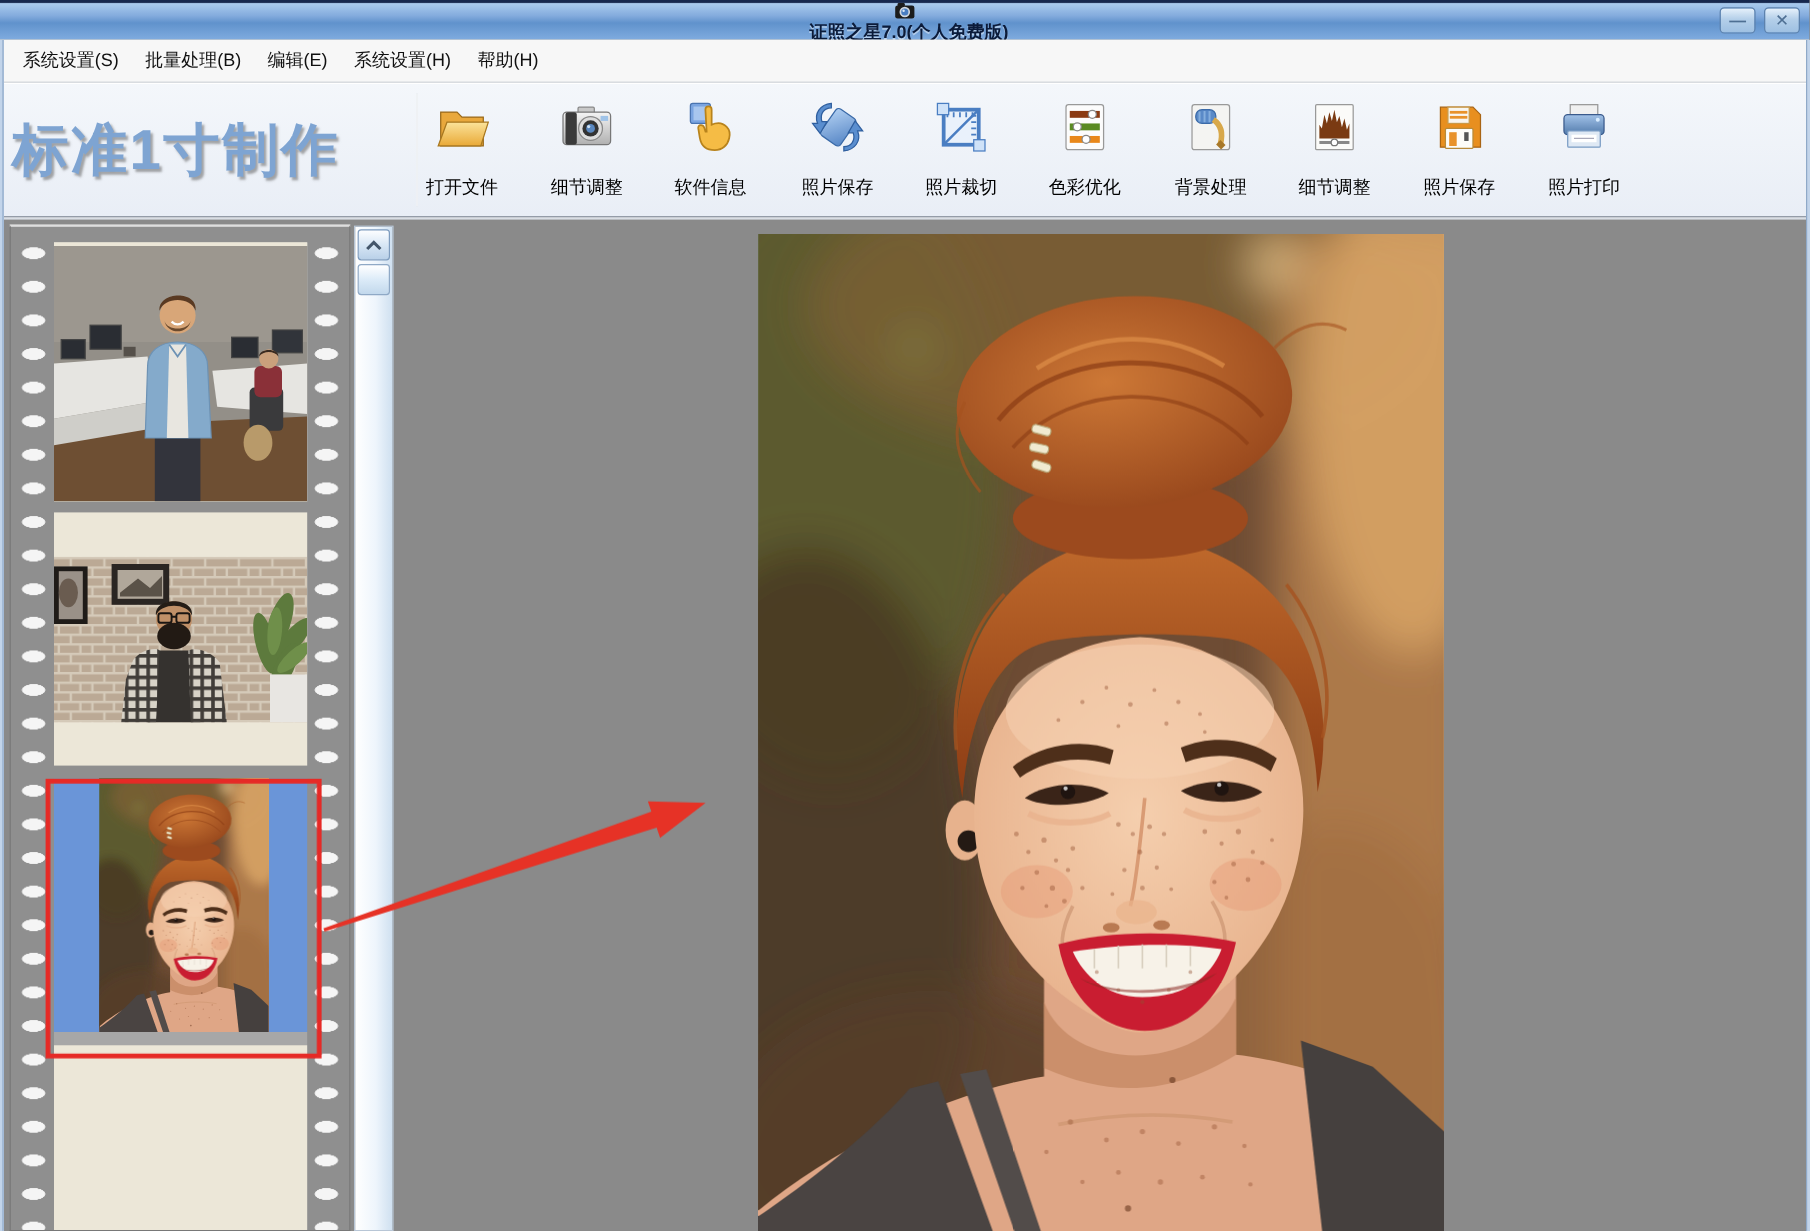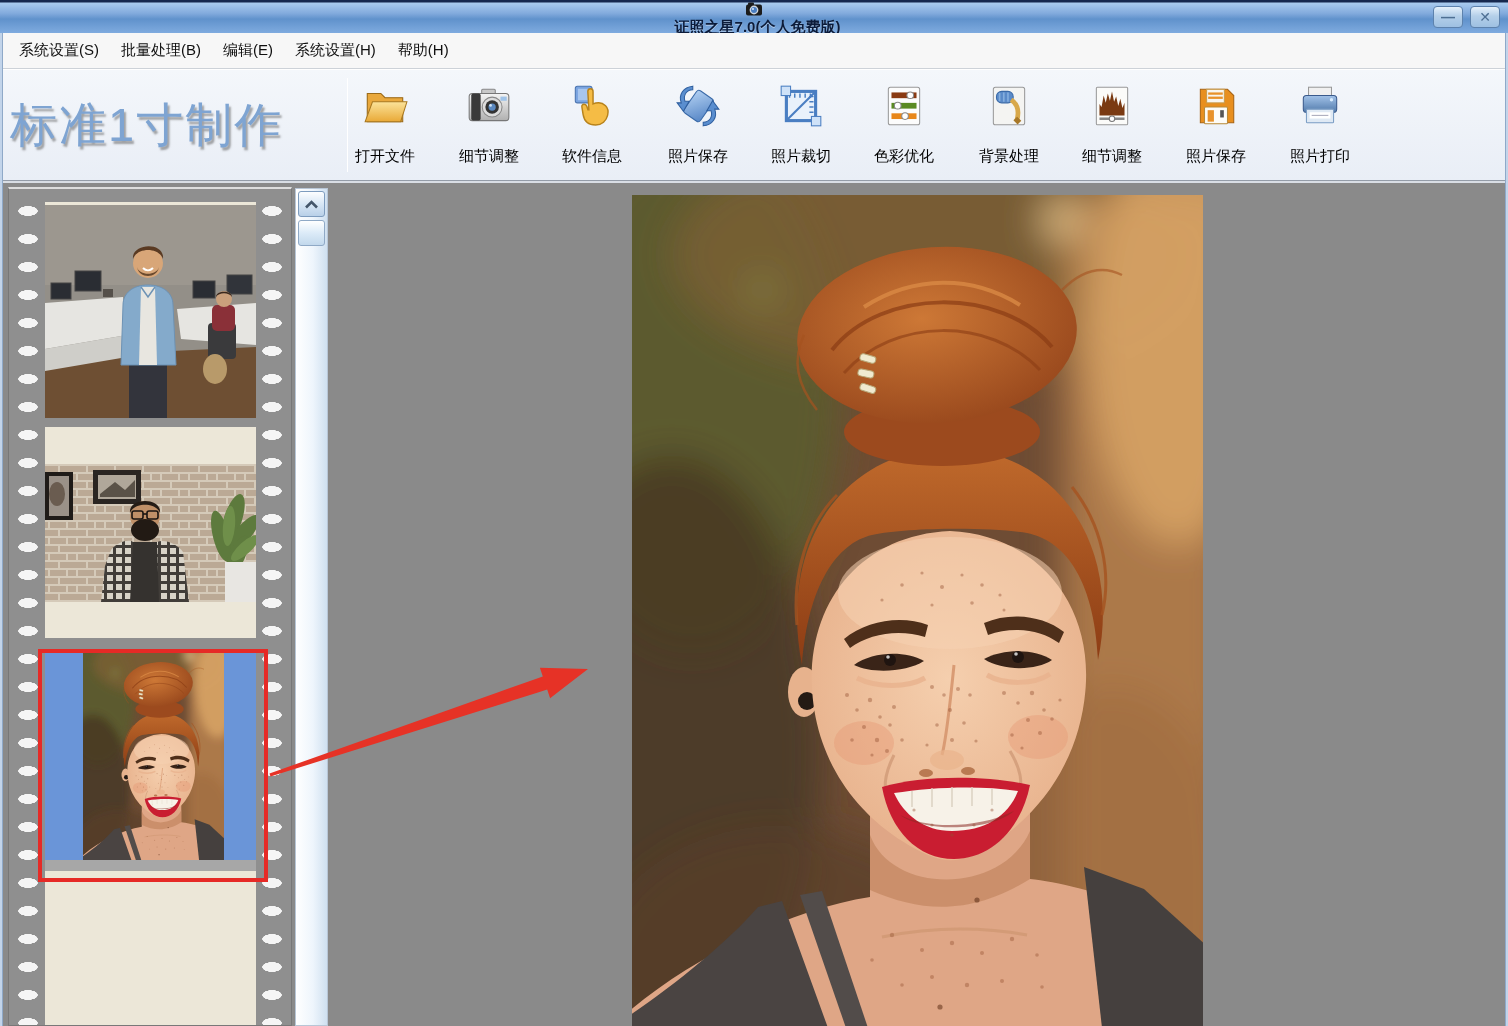--- a/index.html
+++ b/index.html
@@ -19,21 +19,21 @@
     cursor:pointer; line-height:1; }
 
   #menubar { position:absolute; left:0; top:33px; width:1508px; height:36px; background:#f7f7f7;
     border-bottom:1px solid #cdd2d8; display:flex; align-items:center; padding-left:8px; }
   .menu-item { font-size:15px; color:#101010; padding:4px 11px; cursor:pointer; }
 
   #toolbar { position:absolute; left:0; top:69px; width:1508px; height:112px;
     background:linear-gradient(to bottom,#f4f7fb,#e9eef6); border-bottom:1px solid #949ca8;
     border-top:1px solid #fff; }
   #mode-title { position:absolute; left:10px; top:50%; transform:translateY(-50%);
-    font-size:47px; font-weight:normal; letter-spacing:2px; color:#7ea4d2;
+    font-size:47px; font-weight:bold; letter-spacing:2px; color:#7ea4d2;
     text-shadow:2px 3px 2px rgba(95,95,95,.55); white-space:nowrap; }
   .tb-sep { position:absolute; left:347px; top:8px; bottom:8px; width:1px; background:#c6ccd6;
     border-right:1px solid #ffffff; }
   .tb-btn { position:absolute; top:12px; width:100px; text-align:center; cursor:pointer; }
   .tb-btn .tb-icon { display:block; width:48px; height:48px; margin:0 auto; }
   .tb-btn .tb-label { display:block; font-size:15px; color:#000; margin-top:17px; }
 
   
   #workspace { position:absolute; left:0; top:181px; width:1508px; bottom:0;
     background:#8a8a8a; border-top:2px solid #d9dee5; }

